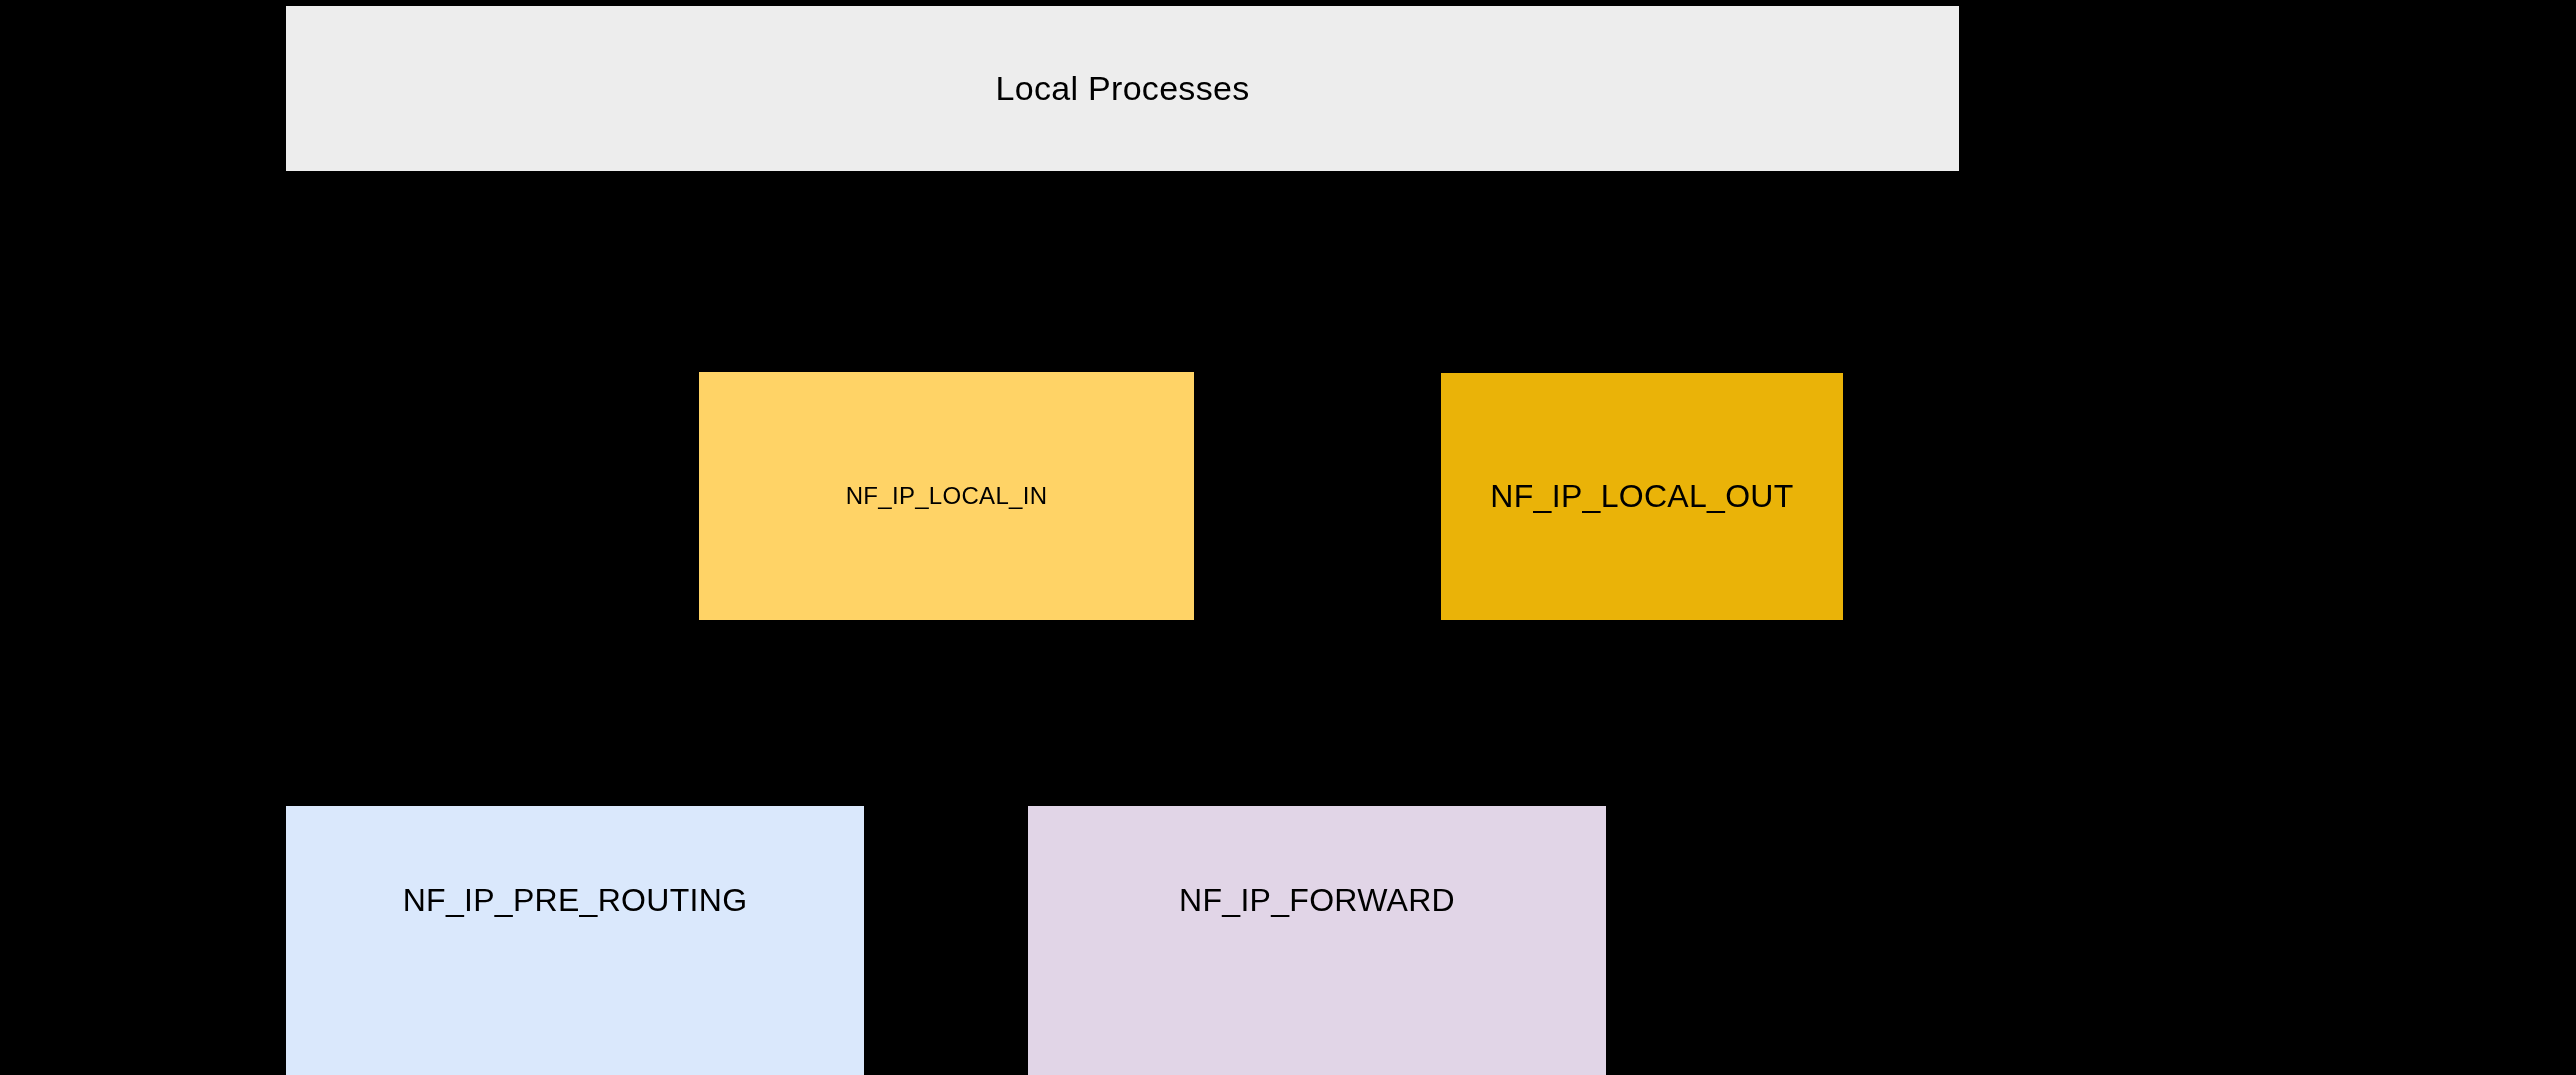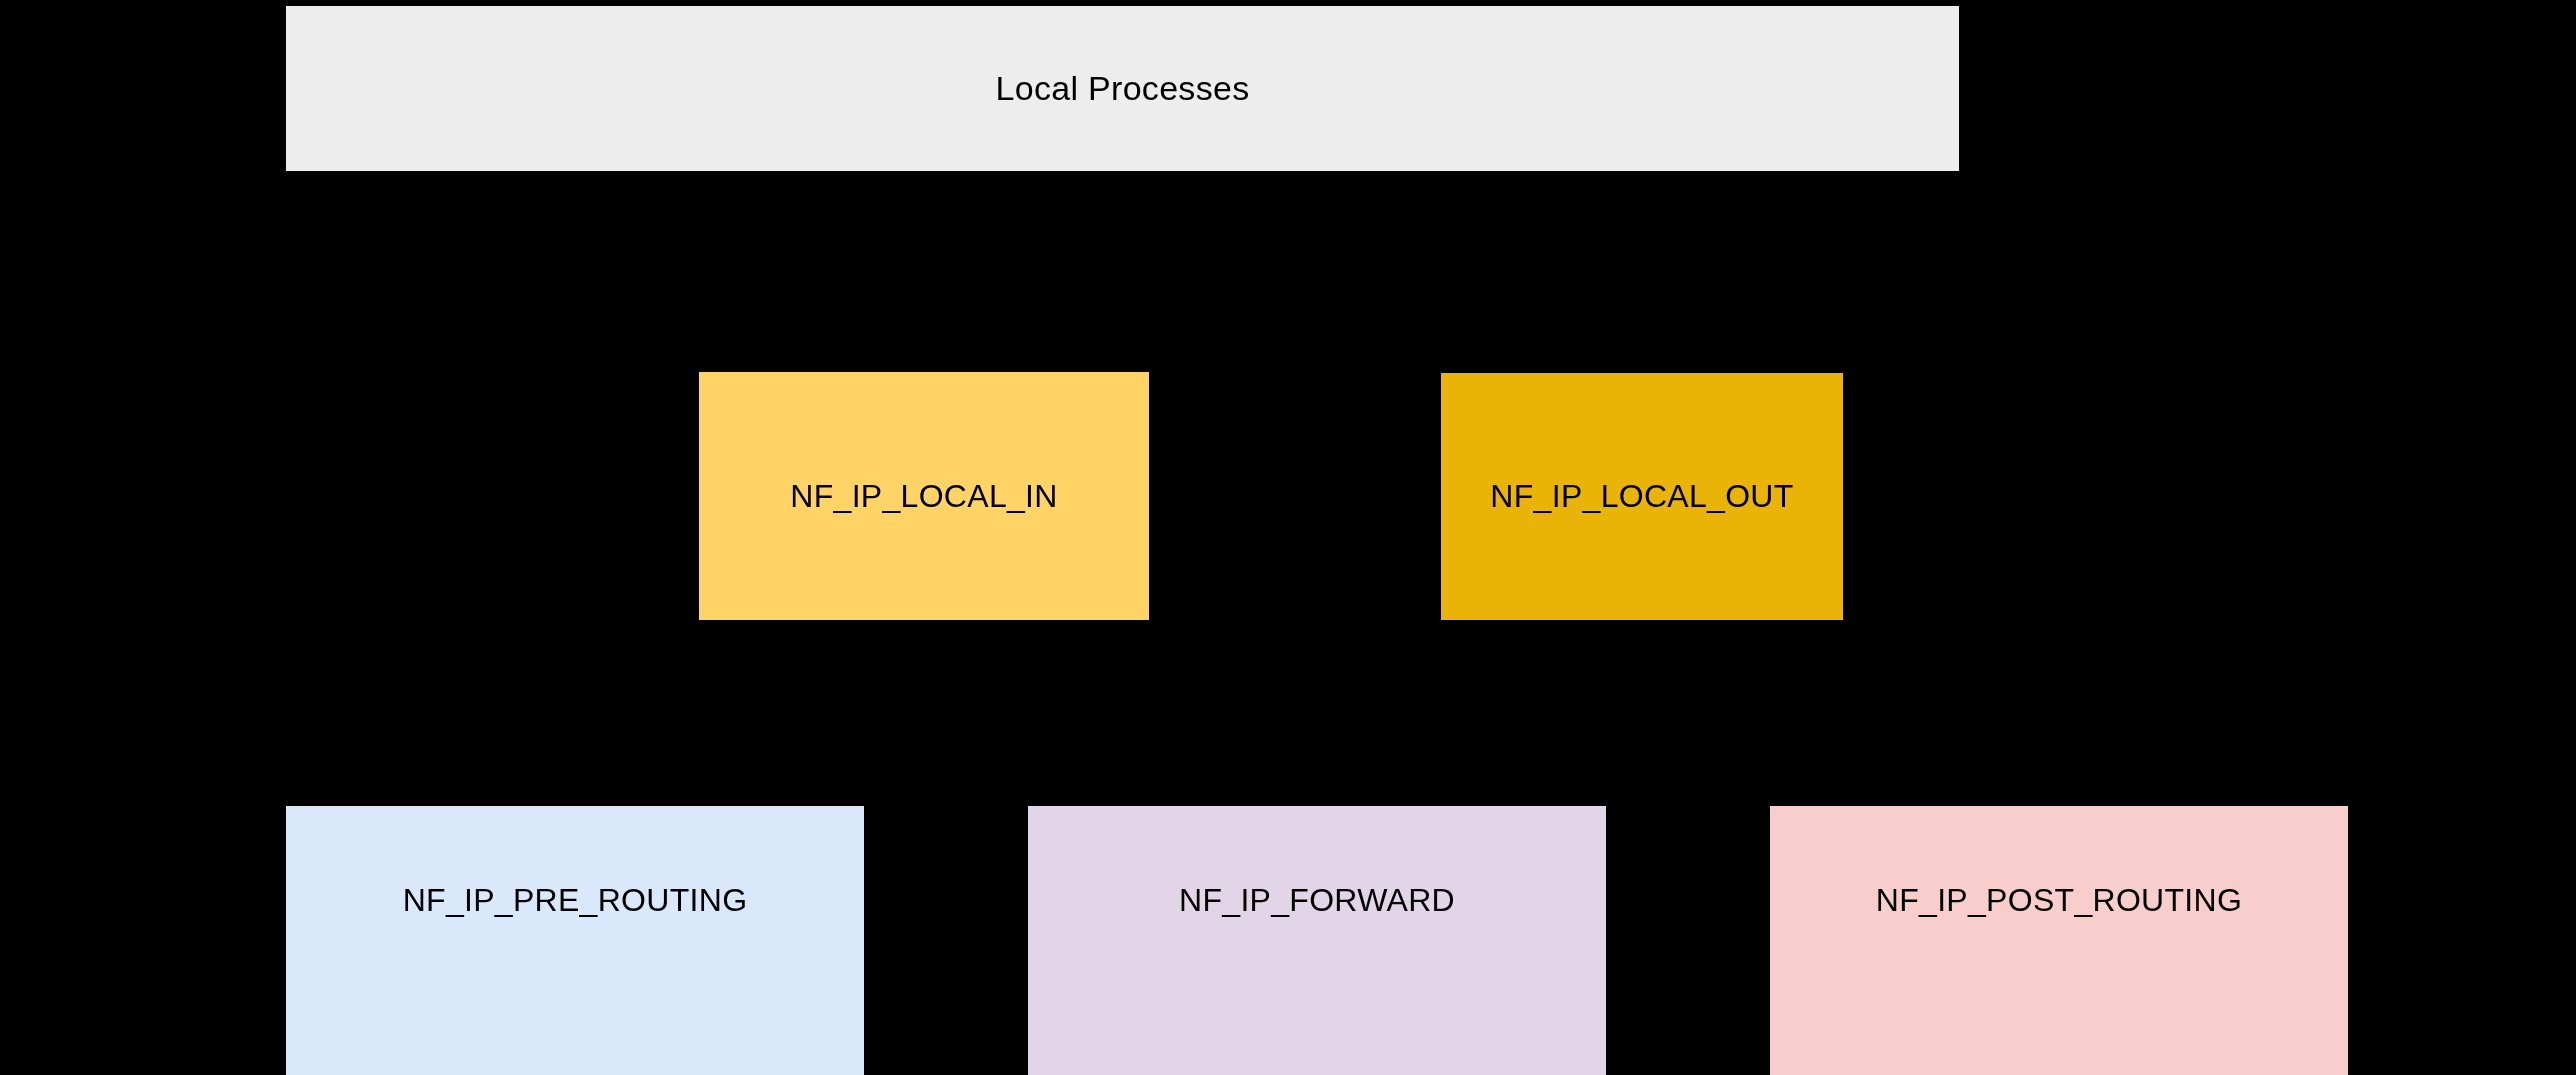--- a/index.html
+++ b/index.html
@@ -44,24 +44,24 @@
     width: 1673px;
     height: 165px;
     background: #ededed;
     font-size: 34px;
   }
 
   
   #node-local-in {
     left: 699px;
     top: 372px;
-    width: 450px;
+    width: 495px;
     height: 248px;
     background: #ffd366;
-    font-size: 32px;
+    font-size: 24px;
   }
   #node-local-out {
     left: 1441px;
     top: 373px;
     width: 402px;
     height: 247px;
     background: #eab308;
     font-size: 32px;
   }
 
@@ -115,18 +115,15 @@
   </div>
 
   <div class="node" id="node-pre-routing">
     <span class="node-label">NF_IP_PRE_ROUTING</span>
   </div>
 
   <div class="node" id="node-forward">
     <span class="node-label">NF_IP_FORWARD</span>
   </div>
 
-  <div class="node" id="node-post-routing">
-    <span class="node-label">NF_IP_POST_ROUTING</span>
-  </div>
 
 </div>
 
 
 </body></html>

